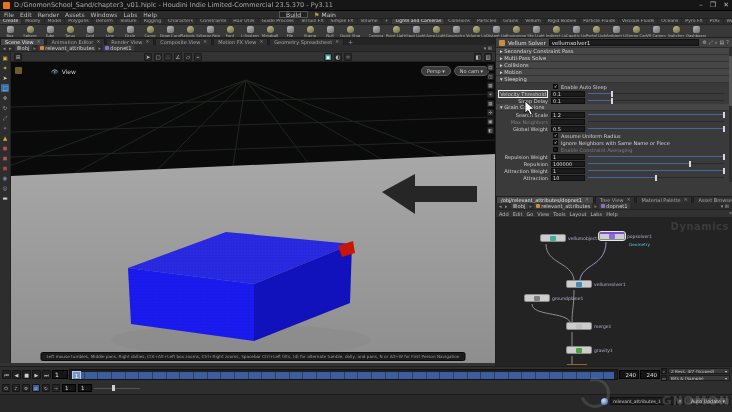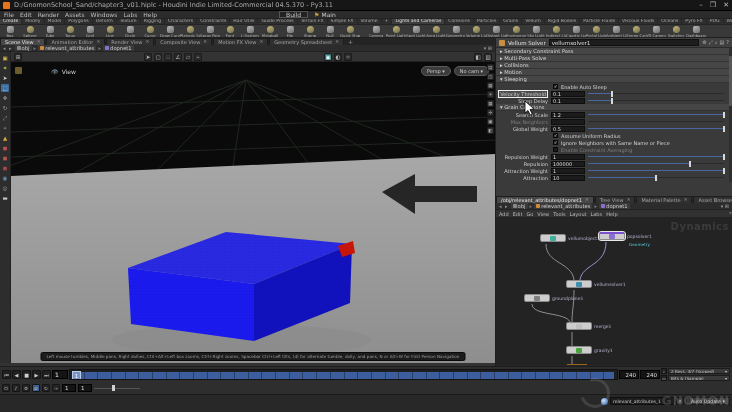--- a/index.html
+++ b/index.html
@@ -129,21 +129,21 @@
   
   .cursor{z-index:99;pointer-events:none;}
 </style>
 </head>
 <body>
 
 <div class="window">
 
   <div class="abs titlebar">
     <div class="app-logo"></div>
-    <div class="title-text">D:/GnomonSchool_Sand/chapter3_v01.hiplc - Houdini Indie Limited-Commercial 04.5.370 - Py3.11</div>
+    <div class="title-text">D:/GnomonSchool_Sand/chapter3_v01.hiplc - Houdini Indie Limited-Commercial 23.5.370 - Py3.11</div>
     <div class="win-controls">
       <span>–</span>
       <span>❐</span>
       <span>✕</span>
     </div>
   </div>
 
   <div class="abs menubar">
     <span id="menus"><span class="menu-item" style="margin-right: 6px;">File</span><span class="menu-item" style="margin-right: 6px;">Edit</span><span class="menu-item" style="margin-right: 6px;">Render</span><span class="menu-item" style="margin-right: 6px;">Assets</span><span class="menu-item" style="margin-right: 6px;">Windows</span><span class="menu-item" style="margin-right: 6px;">Labs</span><span class="menu-item" style="margin-right: 6px;">Help</span></span>
     <span class="desktop-box">Build</span>

